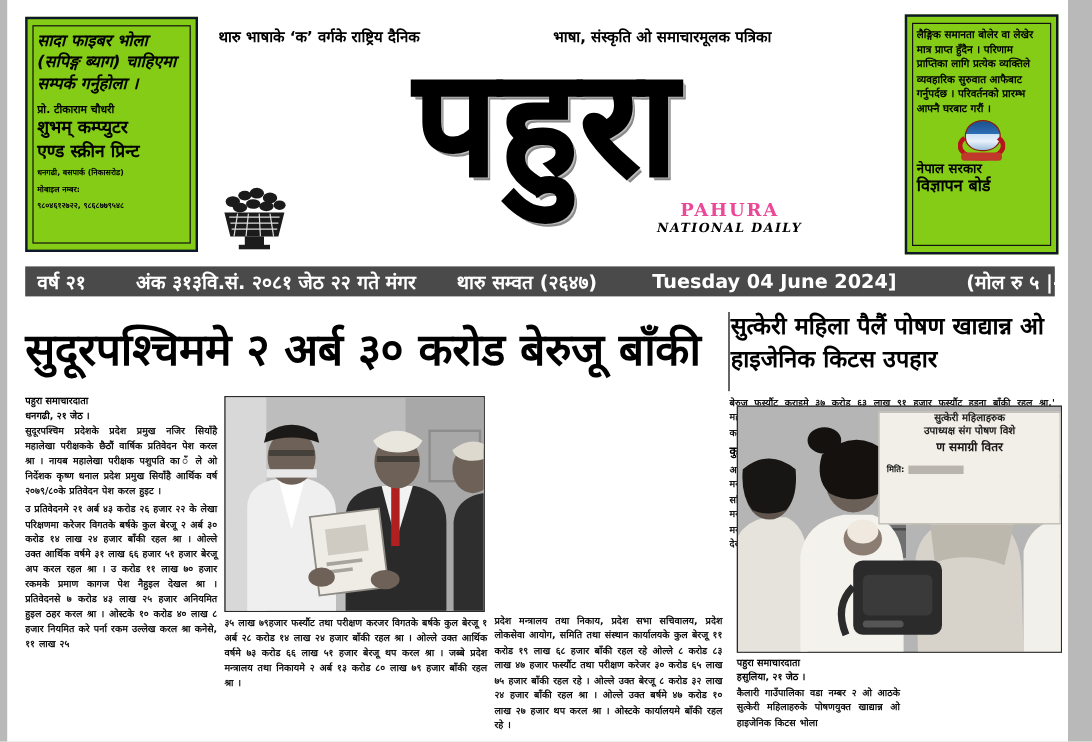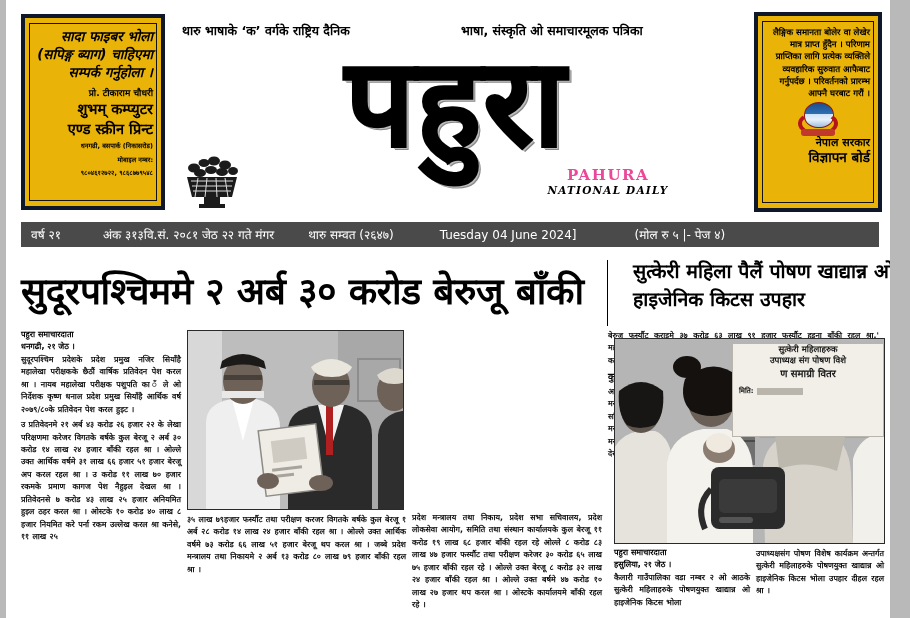--- a/index.html
+++ b/index.html
@@ -10,22 +10,22 @@
   }
   .page{
     position:absolute;left:6px;top:0;width:884px;height:618px;
     background:#ffffff;
     overflow:hidden;
   }
 
   
   .masthead{position:relative;height:216px;}
   .ad-box{
-    position:absolute;border:4px solid #0f172a;background:#eab308;
-    box-sizing:border-box;text-align:right;
+    position:absolute;border:2px solid #0f172a;background:#84cc16;
+    box-sizing:border-box;text-align:left;
   }
   .ad-left{left:15px;top:14px;width:144px;height:196px;padding:5px 4px;}
   .ad-right{left:748px;top:12px;width:128px;height:200px;padding:5px 4px;}
   .ad-inner-border{border:1px solid #111;height:100%;box-sizing:border-box;padding:4px 3px;}
   .ad-l1{font-size:13.5px;font-weight:700;font-style:italic;line-height:1.32;color:#000;}
   .ad-l2{font-size:9px;font-weight:700;margin-top:5px;color:#000;}
   .ad-l3{font-size:14.5px;font-weight:900;line-height:1.2;margin-top:2px;color:#000;}
   .ad-l4{font-size:6.5px;font-weight:700;margin-top:4px;line-height:1.45;color:#000;}
   .ad-r1{font-size:8.6px;font-weight:700;line-height:1.42;color:#000;}
   .ad-r2{font-size:11px;font-weight:900;line-height:1.12;color:#000;margin-top:1px;}
@@ -65,36 +65,36 @@
   .logo-en .en2{font-size:10.5px;font-weight:700;font-style:italic;letter-spacing:1.2px;color:#000;font-family:"DejaVu Serif",serif;}
 
   .basket{position:absolute;left:174px;top:152px;width:64px;height:56px;}
 
   
   .infobar{
     position:absolute;left:15px;top:222px;width:858px;height:25px;
     background:#4a4a4a;color:#fff;display:flex;align-items:center;
     box-sizing:border-box;padding:0 10px;
   }
-  .infobar span{font-size:12px;font-weight:400;white-space:nowrap;}
+  .infobar span{font-size:16px;font-weight:700;white-space:nowrap;}
   .ib1{margin-left:42px;}
   .ib2{}
   .ib3{margin-left:34px;}
   .ib4{margin-left:46px;}
   .ib5{margin-left:58px;}
 
   
   .headrow{position:absolute;left:15px;top:258px;width:858px;height:70px;}
   .hl-left{
     position:absolute;left:0;top:6px;width:586px;
     font-size:37px;font-weight:700;color:#000;white-space:nowrap;
     letter-spacing:-0.3px;
   }
   .hl-right{
-    position:absolute;left:612px;top:0;width:266px;
+    position:absolute;left:588px;top:0;width:266px;
     font-size:19.5px;font-weight:900;color:#000;line-height:1.42;text-align:left;
   }
   .vdiv{position:absolute;left:586px;top:2px;width:1px;height:66px;background:#000;}
 
   
   .body-area{position:absolute;left:15px;top:330px;width:858px;height:284px;}
 
   .col{position:absolute;top:0;box-sizing:border-box;}
   .c1{left:0;width:160px;}
   .c2{left:166px;width:219px;}
@@ -317,19 +317,16 @@
         <div class="miti"><span>मिति:</span><i></i></div>
       </div>
     </div>
 
     <div style="display:flex;gap:6px;">
       <div style="width:136px;">
         <div class="byline">पहुरा समाचारदाता</div>
         <div class="byline">हसुलिया, २१ जेठ ।</div>
         <p class="ptext">कैलारी गाउँपालिका वडा नम्बर २ ओ आठके सुत्केरी महिलाहरुके पोषणयुक्त खाद्यान्न ओ हाइजेनिक किटस भोला</p>
       </div>
-      <div style="width:128px;">
-        <p class="ptext">उपाध्यक्षसंग पोषण विशेष कार्यक्रम अन्तर्गत सुत्केरी महिलाहरुके पोषणयुक्त खाद्यान्न ओ हाइजेनिक किटस भोला उपहार दीहल रहल श्रा ।</p>
-      </div>
     </div>
   </div>
 
 </div>
 
 </body></html>

